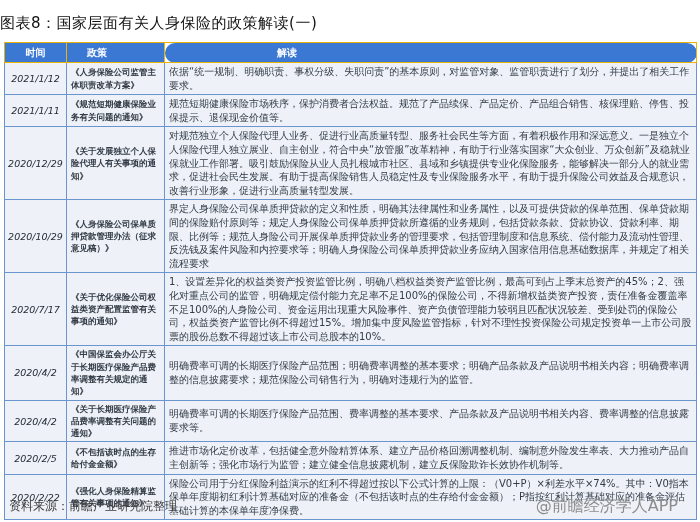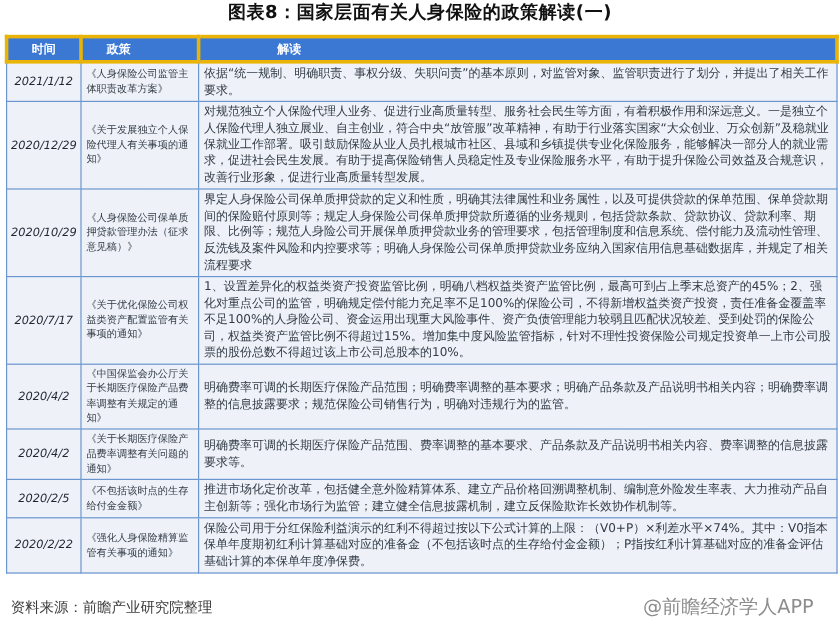--- a/index.html
+++ b/index.html
@@ -4,41 +4,41 @@
 <style>
   * { box-sizing: border-box; }
   html,body { margin:0; padding:0; }
   body {
     width:700px; height:522px;
     background:#ffffff;
     font-family:"DejaVu Sans","Liberation Sans",sans-serif;
     position:relative; overflow:hidden;
   }
   .title {
-    text-align:center; font-weight:bold; font-size:15px; color:#111;
-    padding-top:1px; letter-spacing:0.5px;
+    text-align:left; font-weight:normal; font-size:15px; color:#111;
+    padding-top:14px; letter-spacing:0.5px;
   }
   table.policy-table {
     border-collapse:collapse; table-layout:fixed;
     width:692px; margin:9px 4px 0 4px;
     position:relative; z-index:2;
   }
   .policy-table th {
     background:#3b78d4; color:#ffffff; font-size:10px; font-weight:bold;
-    height:20px; border:3px solid #eab308; padding:2px 3px; text-align:left;
+    height:20px; border:1px solid #eab308; padding:2px 3px; text-align:left;
   }
   .policy-table th.h-time { text-align:center; }
   .policy-table th.h-policy { padding-left:20px;font-family:Liberation Mono, monospace; }
-  .policy-table th.h-interp { padding-left:64px; }
+  .policy-table th.h-interp { padding-left:112px;border-radius:10px; }
   .policy-table td {
     border:1px solid #6a95ce; background:#eef2f8;
     vertical-align:middle; padding:2px 4px;
   }
   td.c-date { text-align:center; font-size:9.5px; color:#1f2632; white-space:nowrap; padding:2px 1px;font-style:italic; }
-  td.c-policy { font-size:8.5px; color:#333b46; line-height:1.45; }
+  td.c-policy { font-size:8.5px; color:#333b46; line-height:1.45;font-weight:bold; }
   td.c-interp { font-size:10px; color:#333b46; line-height:1.36; }
   .footer {
     position:absolute; left:0; right:13px; bottom:6px; height:20px;
     display:flex; justify-content:space-between; align-items:center;
     padding:0 9px; z-index:2;
   }
   .footer-source { font-size:12px; color:#3c3c3c; }
   .footer-brand { font-size:16px; color:#8c8c8c; }
   .watermark {
     position:absolute; z-index:1; color:#7c93b5; opacity:0.09;
@@ -71,20 +71,25 @@
       <th class="h-interp">解读</th>
     </tr>
   </thead>
   <tbody>
     <tr>
       <td class="c-date">2021/1/12</td>
       <td class="c-policy">《人身保险公司监管主体职责改革方案》</td>
       <td class="c-interp">依据“统一规制、明确职责、事权分级、失职问责”的基本原则，对监管对象、监管职责进行了划分，并提出了相关工作要求。</td>
     </tr>
     <tr>
+      <td class="c-date">2021/1/11</td>
+      <td class="c-policy">《规范短期健康保险业务有关问题的通知》</td>
+      <td class="c-interp">规范短期健康保险市场秩序，保护消费者合法权益。规范了产品续保、产品定价、产品组合销售、核保理赔、停售、投保提示、退保现金价值等。</td>
+    </tr>
+    <tr>
       <td class="c-date">2020/12/29</td>
       <td class="c-policy">《关于发展独立个人保险代理人有关事项的通知》</td>
       <td class="c-interp">对规范独立个人保险代理人业务、促进行业高质量转型、服务社会民生等方面，有着积极作用和深远意义。一是独立个人保险代理人独立展业、自主创业，符合中央“放管服”改革精神，有助于行业落实国家“大众创业、万众创新”及稳就业保就业工作部署。吸引鼓励保险从业人员扎根城市社区、县域和乡镇提供专业化保险服务，能够解决一部分人的就业需求，促进社会民生发展。有助于提高保险销售人员稳定性及专业保险服务水平，有助于提升保险公司效益及合规意识，改善行业形象，促进行业高质量转型发展。</td>
     </tr>
     <tr>
       <td class="c-date">2020/10/29</td>
       <td class="c-policy">《人身保险公司保单质押贷款管理办法（征求意见稿）》</td>
       <td class="c-interp">界定人身保险公司保单质押贷款的定义和性质，明确其法律属性和业务属性，以及可提供贷款的保单范围、保单贷款期间的保险赔付原则等；规定人身保险公司保单质押贷款所遵循的业务规则，包括贷款条款、贷款协议、贷款利率、期限、比例等；规范人身险公司开展保单质押贷款业务的管理要求，包括管理制度和信息系统、偿付能力及流动性管理、反洗钱及案件风险和内控要求等；明确人身保险公司保单质押贷款业务应纳入国家信用信息基础数据库，并规定了相关流程要求</td>
     </tr>
     <tr>

